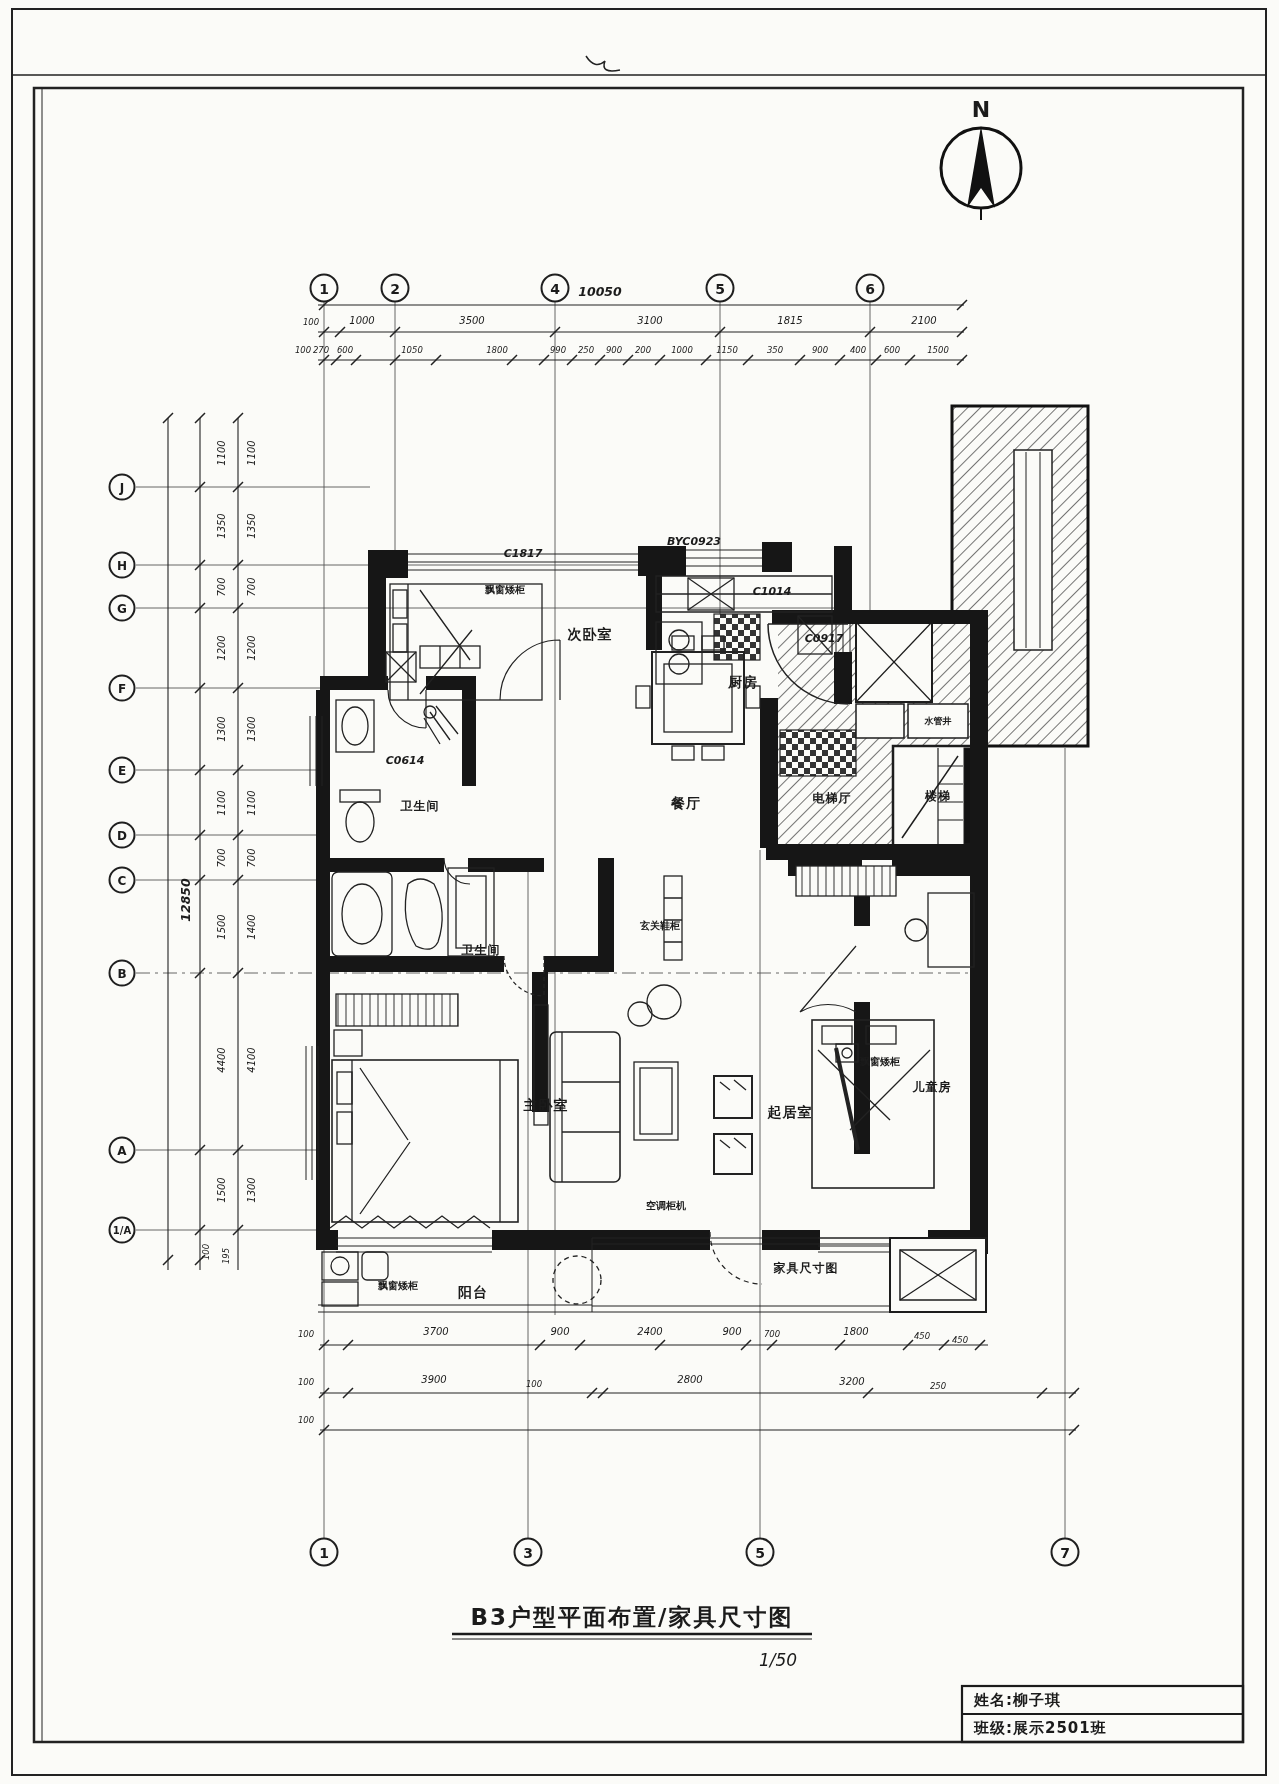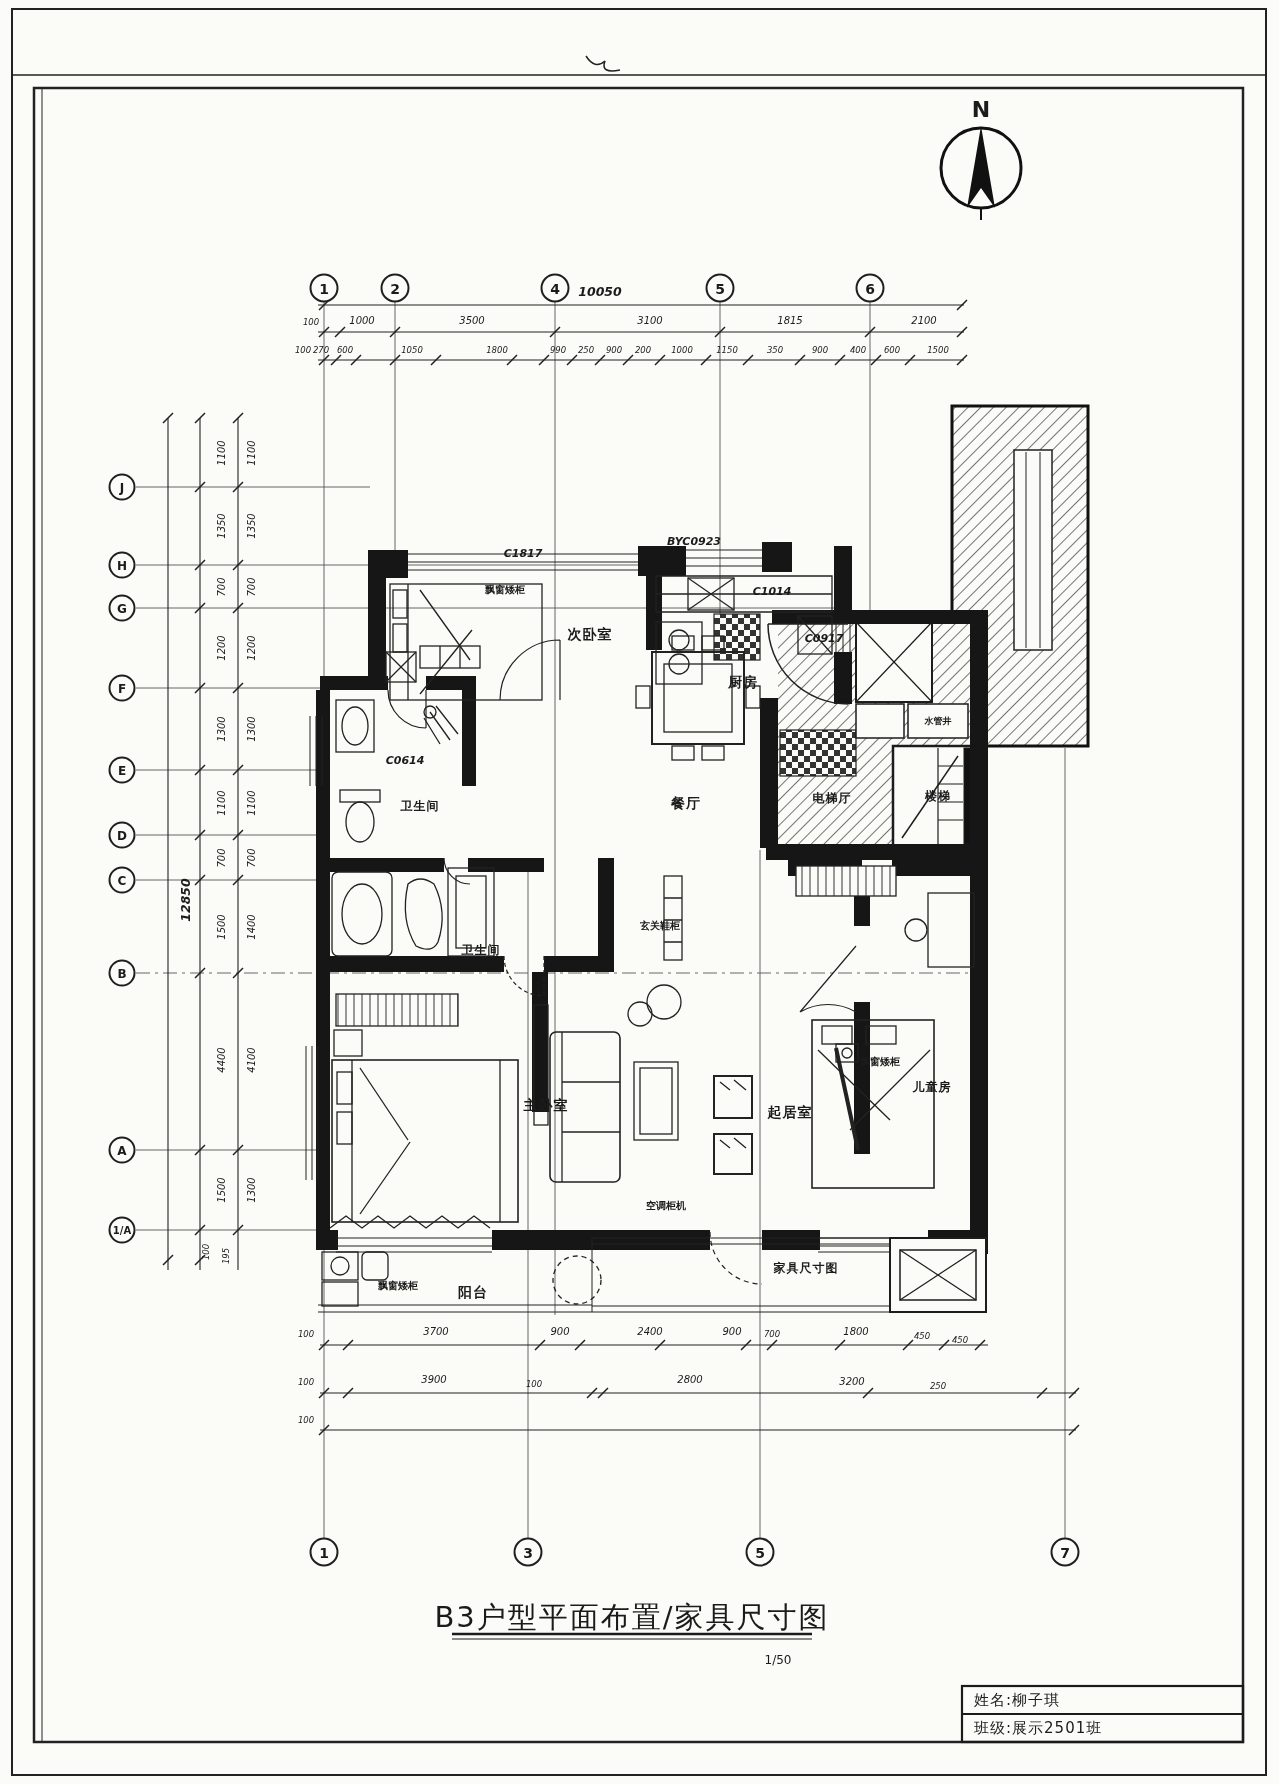--- a/index.html
+++ b/index.html
@@ -13,23 +13,23 @@
   .room{font-size:14px;font-weight:bold;letter-spacing:1px}
   .room.sm{font-size:12px}
   .ann{font-size:10px;font-weight:bold}
   .win{font-size:11px;font-weight:bold;font-style:italic}
   .dim{font-size:10px;font-style:italic}
   .dim-s{font-size:8.5px;font-style:italic}
   .big{font-size:12.5px;font-weight:bold;font-style:italic}
   .bubble{position:absolute;width:29px;height:29px;border:2px solid #1f1f1f;border-radius:50%;display:flex;align-items:center;justify-content:center;font-size:14px;font-weight:bold;transform:translate(-50%,-50%);background:#fbfbf8;z-index:3}
   .bubble.sm{width:27px;height:27px;font-size:12px}
   .compassN{font-size:22px;font-weight:bold}
-  .title{font-size:29px;font-weight:normal;letter-spacing:2px}
-  .scale{font-size:12px;}
-  .tb{font-size:15px;font-weight:normal;letter-spacing:1px}
+  .title{font-size:23px;font-weight:bold;letter-spacing:2px}
+  .scale{font-size:17px;font-style:italic}
+  .tb{font-size:15px;font-weight:bold;letter-spacing:1px}
 </style>
 </head>
 <body>
 
 <div class="sheet">
 
 <svg class="plan" width="1279" height="1784" viewBox="0 0 1279 1784">
   <defs>
     <pattern id="hatch" width="9" height="9" patternUnits="userSpaceOnUse" patternTransform="rotate(45)">
       <rect width="9" height="9" fill="#fbfbf8"></rect>

